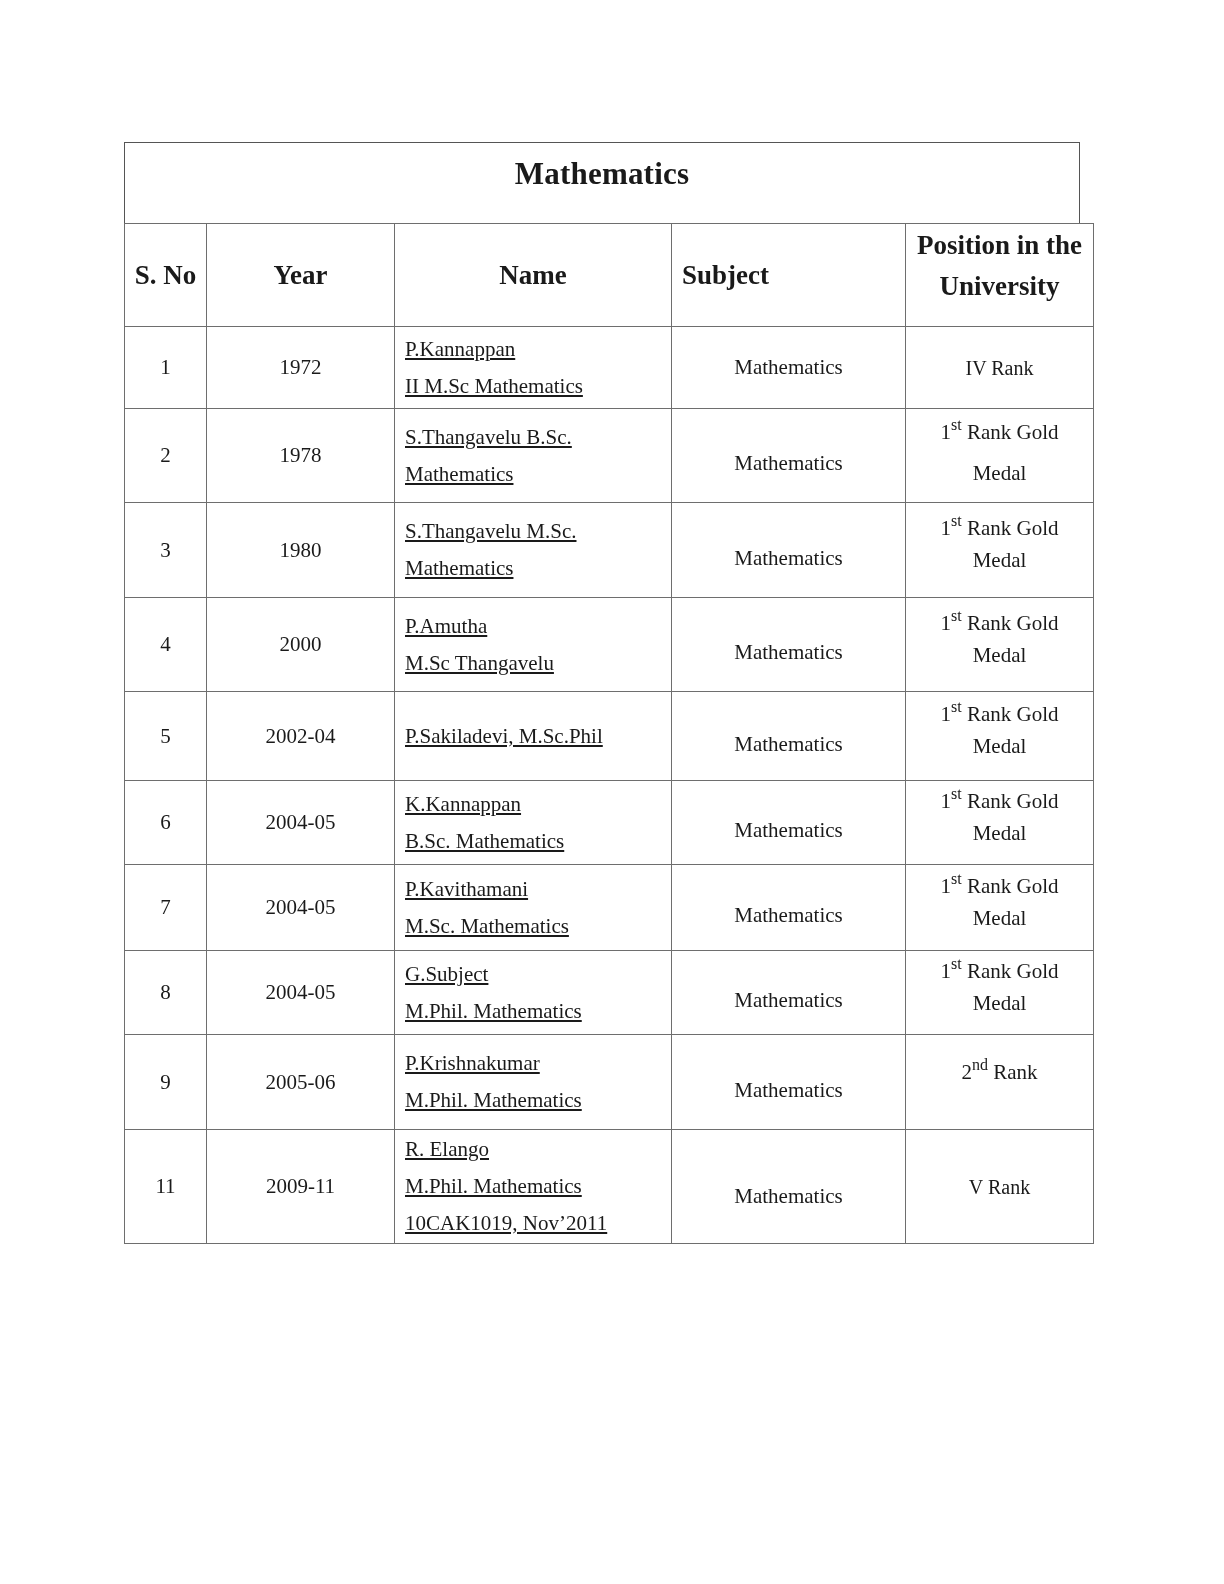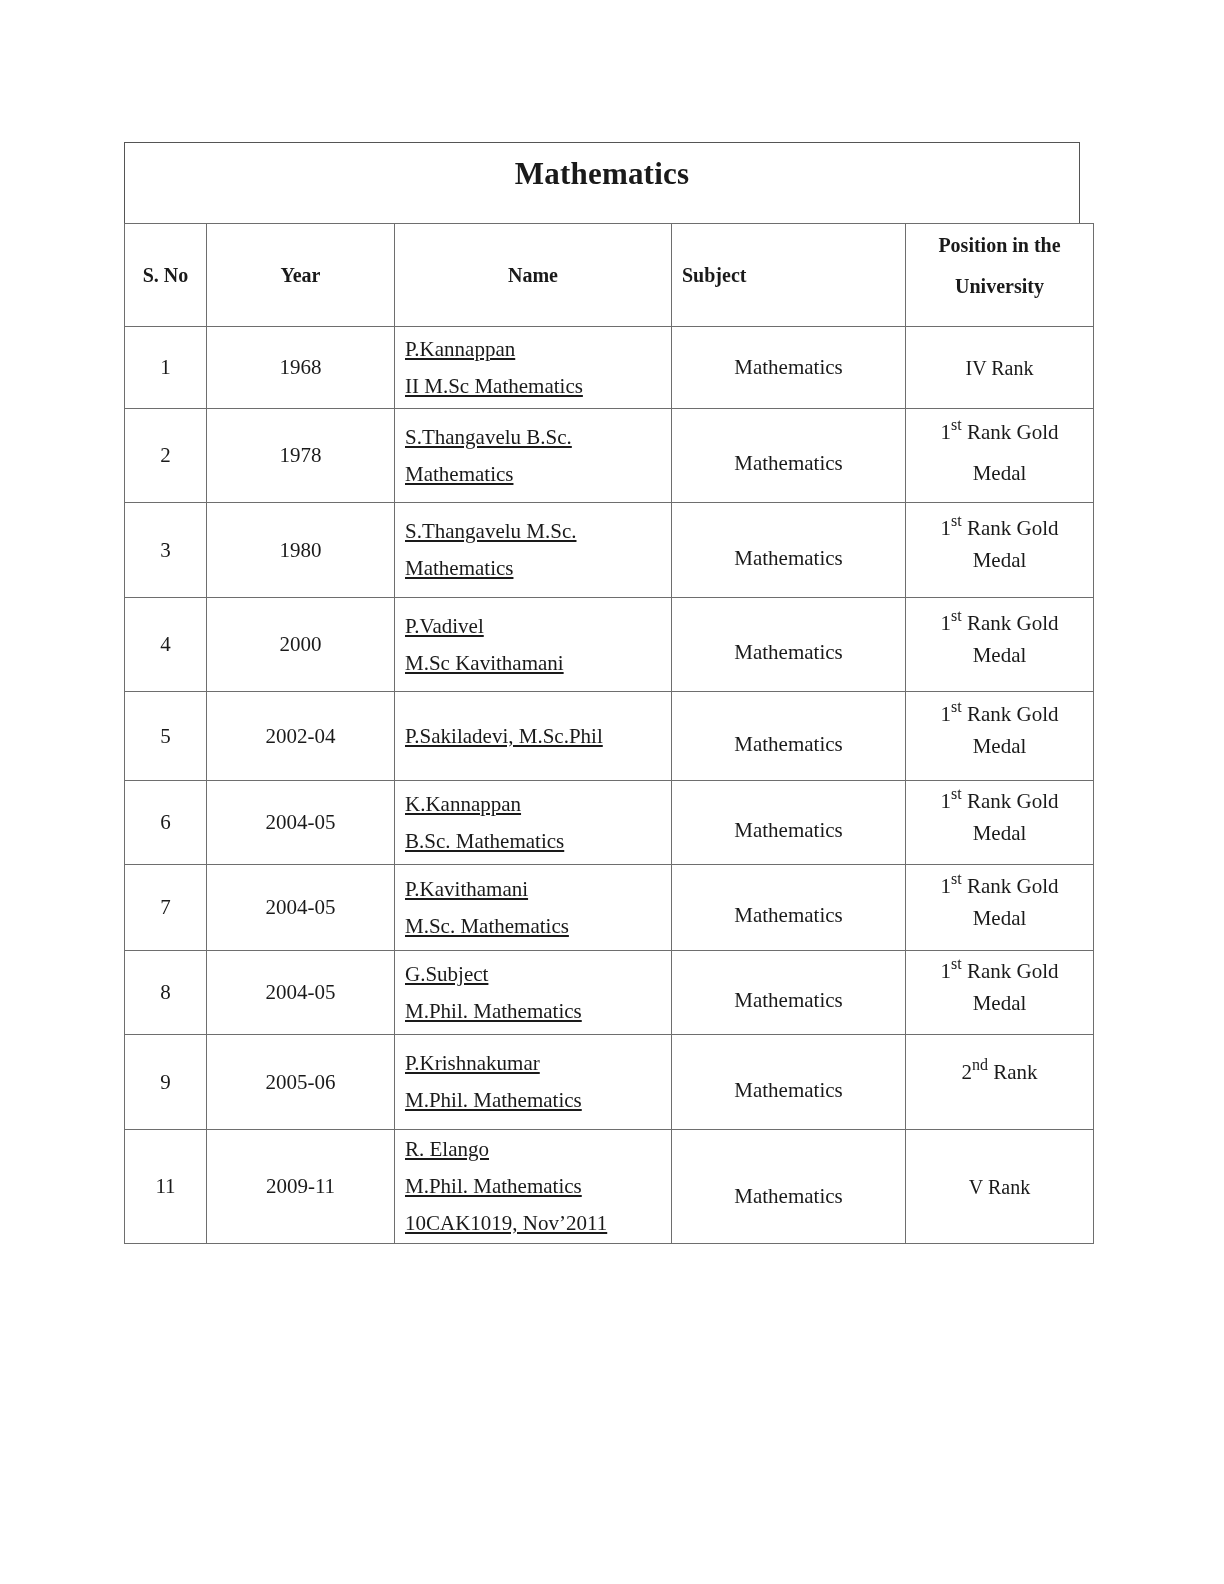--- a/index.html
+++ b/index.html
@@ -51,21 +51,21 @@
     table.results th,
     table.results td {
       border: 1.5px solid #6e6e6e;
       padding: 0;
       vertical-align: middle;
       font-size: 21px;
       line-height: 37px;
     }
     table.results th {
       font-weight: bold;
-      font-size: 20px;
+      font-size: 27px;
       line-height: 41px;
     }
     .c-sno { width: 81px; text-align: center; }
     .c-year { width: 187px; text-align: center; }
     .c-name { width: 276px; text-align: left; padding-left: 10px !important; }
     .c-subj { width: 223px; }
     .c-pos { width: 187px; text-align: center; }
 
     th.c-name { text-align: center; padding-left: 0 !important; }
     th.c-subj { text-align: left; padding-left: 10px !important; }
@@ -108,21 +108,21 @@
         <th class="c-subj">Subject</th>
         <th class="c-pos">
           <span style="display:block; margin-top:-18px;">Position in the</span>
           <span style="display:block;">University</span>
         </th>
       </tr>
     </thead>
     <tbody id="rows-body">
         <tr style="height: 82px;">
           <td class="c-sno">1</td>
-          <td class="c-year">1968</td>
+          <td class="c-year">1972</td>
           <td class="c-name">
             <span class="name-line">P.Kannappan</span>
             <span class="name-line">II M.Sc Mathematics</span>
           </td>
           <td class="c-subj" style="vertical-align: middle;">
             <span class="subj-inner" style="padding-top: 0px;">Mathematics</span>
           </td>
           <td class="c-pos small">
             <span class="pos-wrap">
               <span style="display: block;"><span>IV Rank</span></span>
@@ -160,22 +160,22 @@
             <span class="pos-wrap" style="margin-top: -12px;">
               <span style="display: block;"><span>1</span><sup class="ord">st</sup><span> Rank Gold</span></span>
               <span style="display: block;">Medal</span>
             </span>
           </td>
         </tr>
         <tr style="height: 94px;">
           <td class="c-sno">4</td>
           <td class="c-year">2000</td>
           <td class="c-name">
-            <span class="name-line">P.Vadivel</span>
-            <span class="name-line">M.Sc Kavithamani</span>
+            <span class="name-line">P.Amutha</span>
+            <span class="name-line">M.Sc Thangavelu</span>
           </td>
           <td class="c-subj">
             <span class="subj-inner">Mathematics</span>
           </td>
           <td class="c-pos">
             <span class="pos-wrap" style="margin-top: -12px;">
               <span style="display: block;"><span>1</span><sup class="ord">st</sup><span> Rank Gold</span></span>
               <span style="display: block;">Medal</span>
             </span>
           </td>

